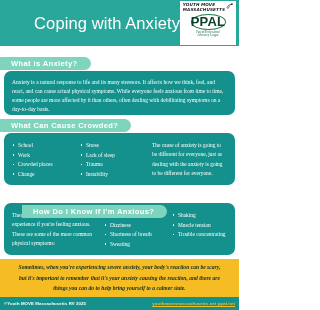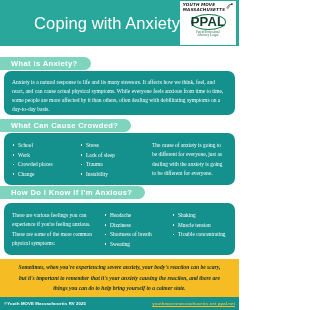--- a/index.html
+++ b/index.html
@@ -120,21 +120,21 @@
   }
   .pill-label {
     color: #ffffff;
     font-size: 7.6px;
     font-weight: bold;
     letter-spacing: 0.35px;
     white-space: nowrap;
   }
   #pill-1 { top: 57px; }
   #pill-2 { top: 119px; }
-  #pill-3 { top: 186px; }
+  #pill-3 { top: 205px; margin-left: 22px; }
 
   
   .panel {
     position: absolute;
     left: 4px;
     width: 231px;
     background: #14918c;
     border-radius: 7px;
     box-sizing: border-box;
     z-index: 2;

